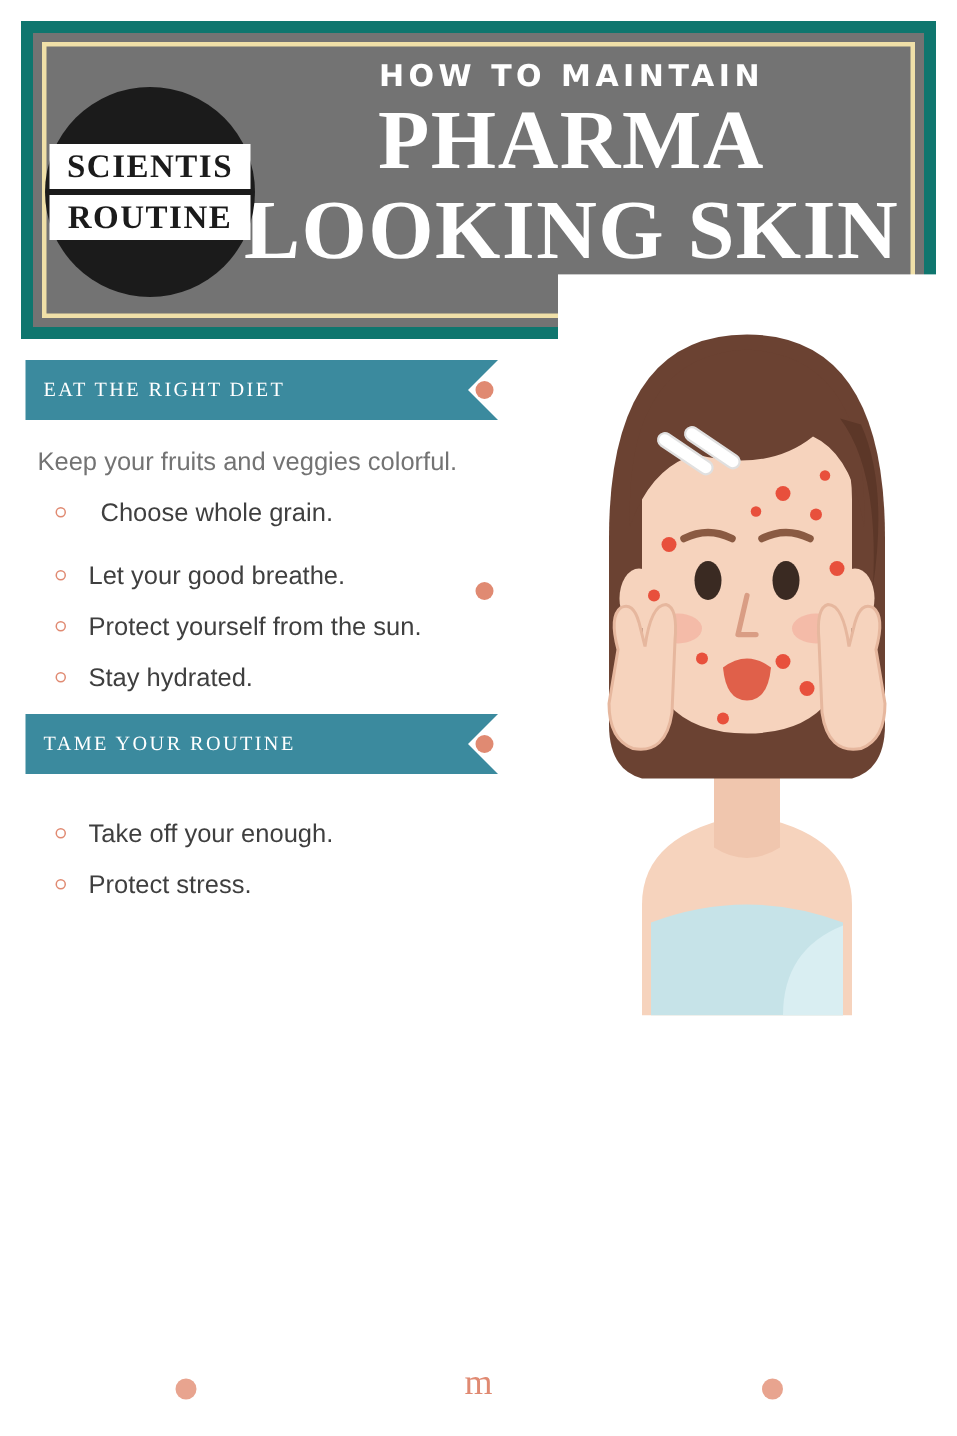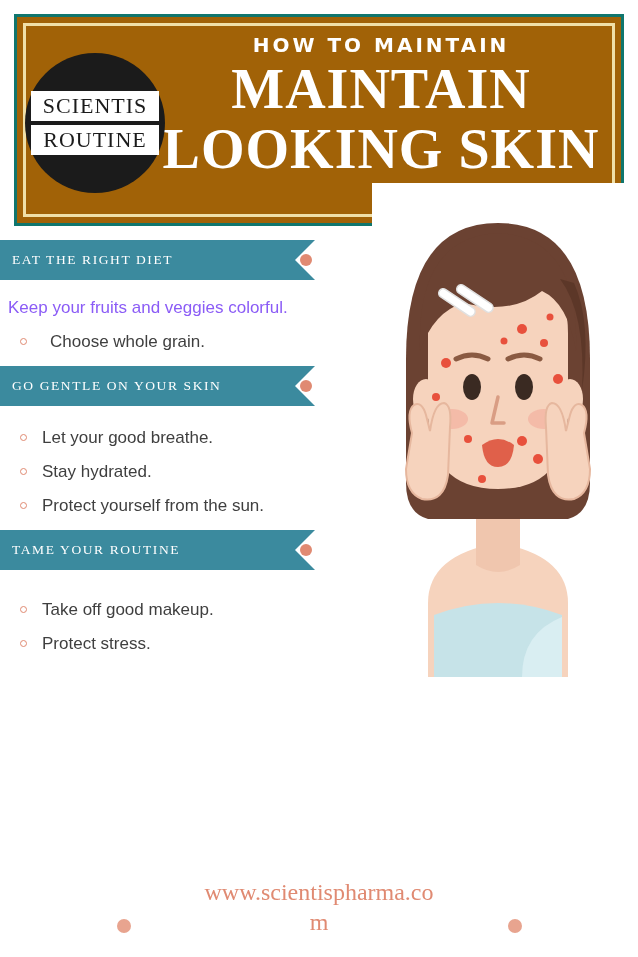--- a/index.html
+++ b/index.html
@@ -13,23 +13,23 @@
     font-family: "Liberation Sans", sans-serif;
     overflow: hidden;
     position: relative;
   }
 
   
   .header {
     position: relative;
     margin: 14px 14px 0 14px;
     height: 212px;
-    background: #a16207;
-    box-sizing: border-box;
-    border: 3px solid #0f766e;
+    background: #737373;
+    box-sizing: border-box;
+    border: 8px solid #0f766e;
   }
   .header-inner {
     position: absolute;
     inset: 6px;
     border: 3px solid #f0e0a8;
     box-sizing: border-box;
   }
   .header-text {
     position: absolute;
     left: 130px;
@@ -67,34 +67,35 @@
     display: flex;
     flex-direction: column;
     align-items: center;
     justify-content: center;
     z-index: 5;
   }
   .logo-line {
     background: #ffffff;
     color: #1b1b1b;
     font-family: "Liberation Serif", serif;
-    font-weight: normal;
+    font-weight: bold;
     font-size: 22px;
     letter-spacing: 1px;
     padding: 2px 12px;
     margin: 2px 0;
     text-align: center;
     min-width: 112px;
     box-sizing: border-box;
   }
 
   
   .content {
     position: relative;
     margin-top: 14px;
+    padding-left: 17px;
   }
 
   .band {
     position: relative;
     height: 40px;
     width: 295px;
     background: #3b8a9e;
     display: flex;
     align-items: center;
     padding-left: 12px;
@@ -124,21 +125,21 @@
     width: 12px;
     height: 12px;
     border-radius: 50%;
     background: #e08a72;
   }
 
   .section { position: relative; }
 
   .lead {
     font-size: 17px;
-    color: #8b5cf6;
+    color: #737373;
     margin: 18px 0 10px 8px;
   }
 
   ul.list {
     list-style: none;
     margin: 0;
     padding: 0 0 0 20px;
   }
   ul.list li {
     position: relative;
@@ -205,21 +206,21 @@
   .footer-dot.left { left: 117px; }
   .footer-dot.right { left: 508px; }
 </style>
 </head>
 <body>
 
 <div class="header">
   <div class="header-inner"></div>
   <div class="header-text">
     <div class="kicker">HOW TO MAINTAIN</div>
-    <div class="title1">MAINTAIN</div>
+    <div class="title1">PHARMA</div>
     <div class="title2">LOOKING SKIN</div>
   </div>
   <div class="logo-circle">
     <div class="logo-line">SCIENTIS</div>
     <div class="logo-line">ROUTINE</div>
   </div>
 </div>
 
 <div class="content">
 
@@ -228,38 +229,35 @@
       <span class="band-label">EAT THE RIGHT DIET</span>
     </div>
     <div class="band-dot"></div>
     <div class="lead">Keep your fruits and veggies colorful.</div>
     <ul class="list indent sec1-list">
       <li>Choose whole grain.</li>
     </ul>
   </div>
 
   <div class="section sec2">
-    <div class="band">
-      <span class="band-label">GO GENTLE ON YOUR SKIN</span>
-    </div>
     <div class="band-dot"></div>
     <ul class="list sec2-list" style="margin-top:22px">
       <li>Let your good breathe.</li>
+      <li>Protect yourself from the sun.</li>
       <li>Stay hydrated.</li>
-      <li>Protect yourself from the sun.</li>
     </ul>
   </div>
 
   <div class="section" style="margin-top:14px">
     <div class="band">
       <span class="band-label">TAME YOUR ROUTINE</span>
     </div>
     <div class="band-dot"></div>
     <ul class="list sec3-list" style="margin-top:30px">
-      <li>Take off good makeup.</li>
+      <li>Take off your enough.</li>
       <li>Protect stress.</li>
     </ul>
   </div>
 </div>
 
 <div class="illustration">
   <svg width="252" height="494" viewBox="0 0 252 494" xmlns="http://www.w3.org/2000/svg">
     <rect x="0" y="0" width="252" height="494" fill="#ffffff"></rect>
 
     <path d="M56 494 L56 420 Q56 372 126 360 Q196 372 196 420 L196 494 Z" fill="#f6d3bd"></path>
@@ -307,18 +305,18 @@
     <circle cx="64" cy="214" r="4" fill="#e8503c"></circle>
     <circle cx="96" cy="256" r="4" fill="#e8503c"></circle>
     <circle cx="150" cy="258" r="5" fill="#e8503c"></circle>
     <circle cx="166" cy="276" r="5" fill="#e8503c"></circle>
     <circle cx="110" cy="296" r="4" fill="#e8503c"></circle>
   </svg>
 </div>
 
 <div class="footer">
   <div class="footer-url">
-    <span>www.scientispharma.co</span><br>
+    <br>
     <span>m</span>
   </div>
   <div class="footer-dot left"></div>
   <div class="footer-dot right"></div>
 </div>
 
 </body></html>

